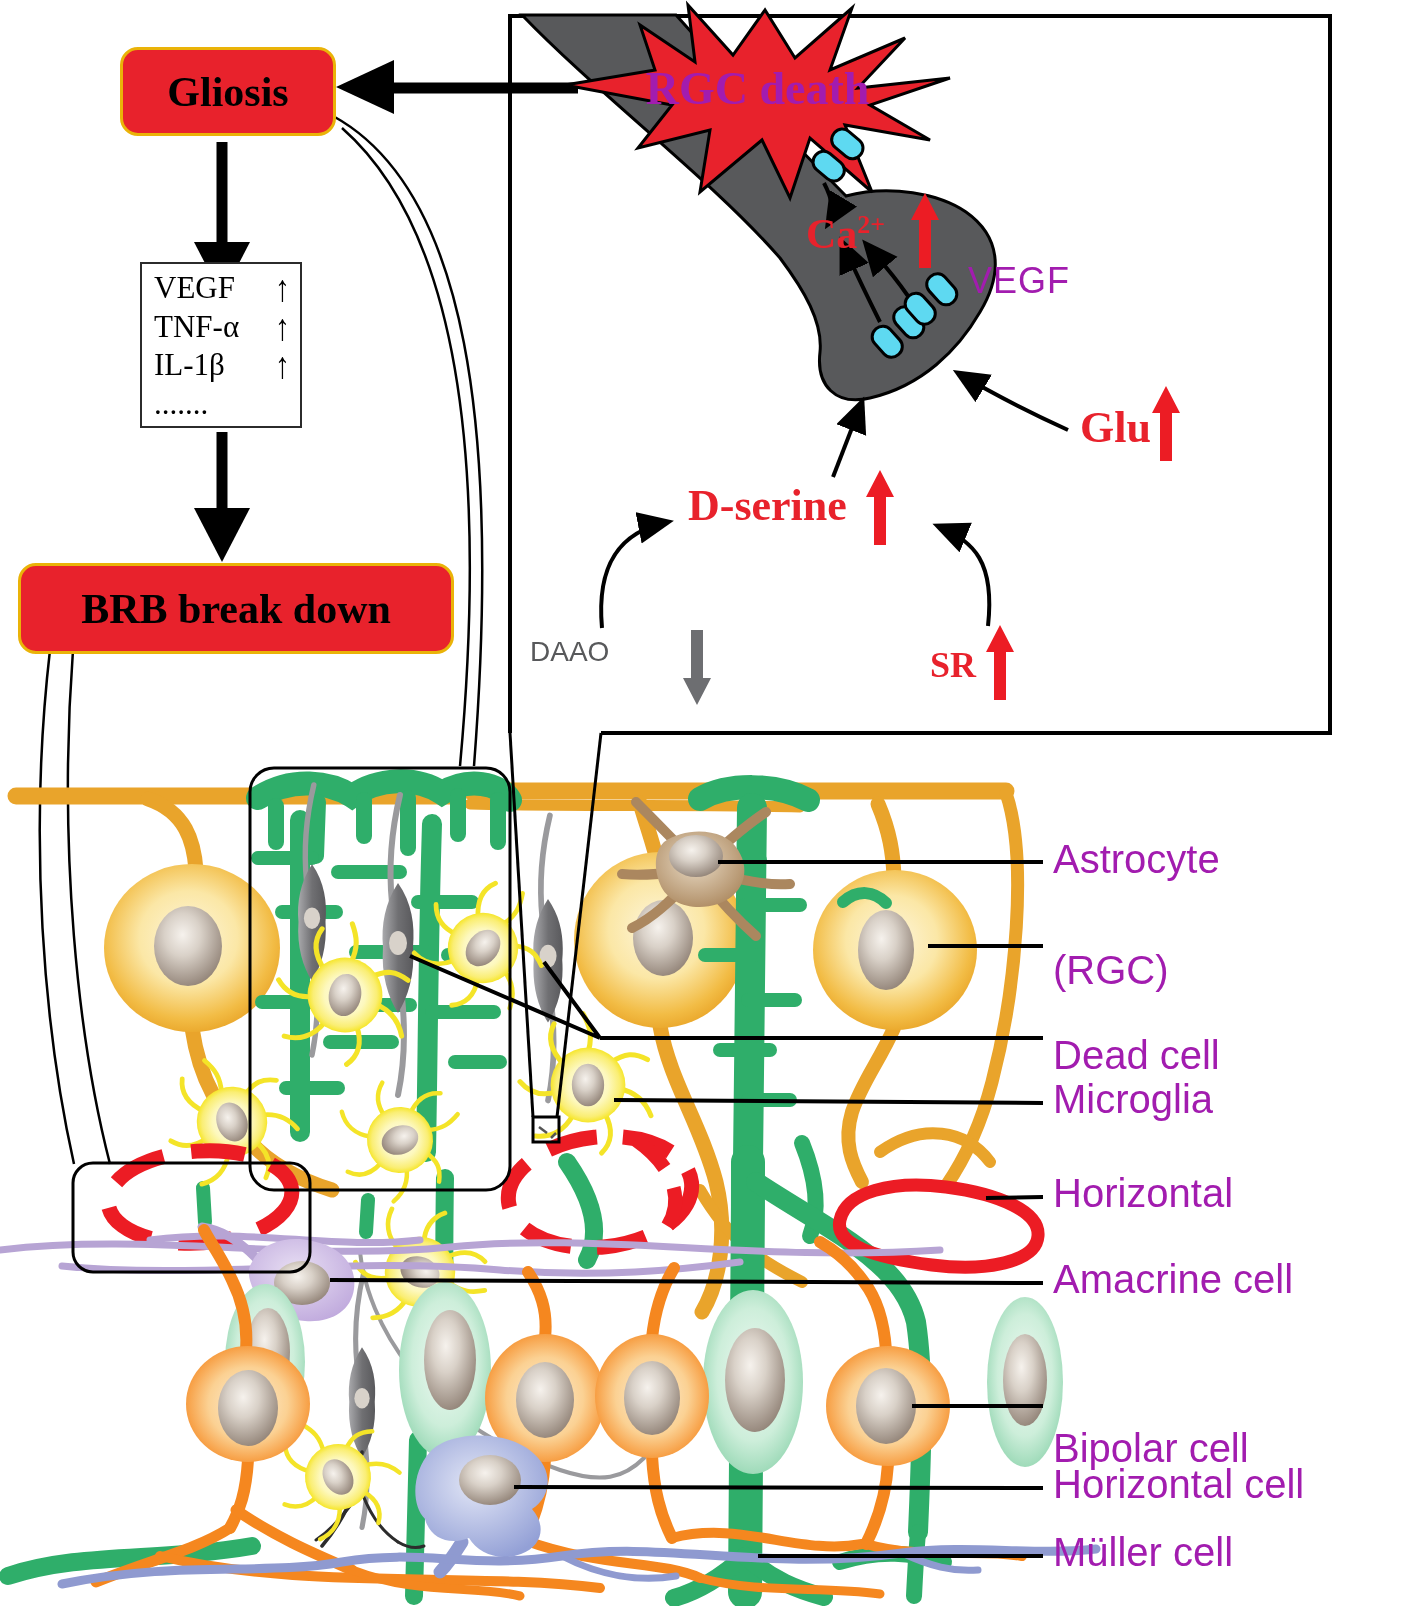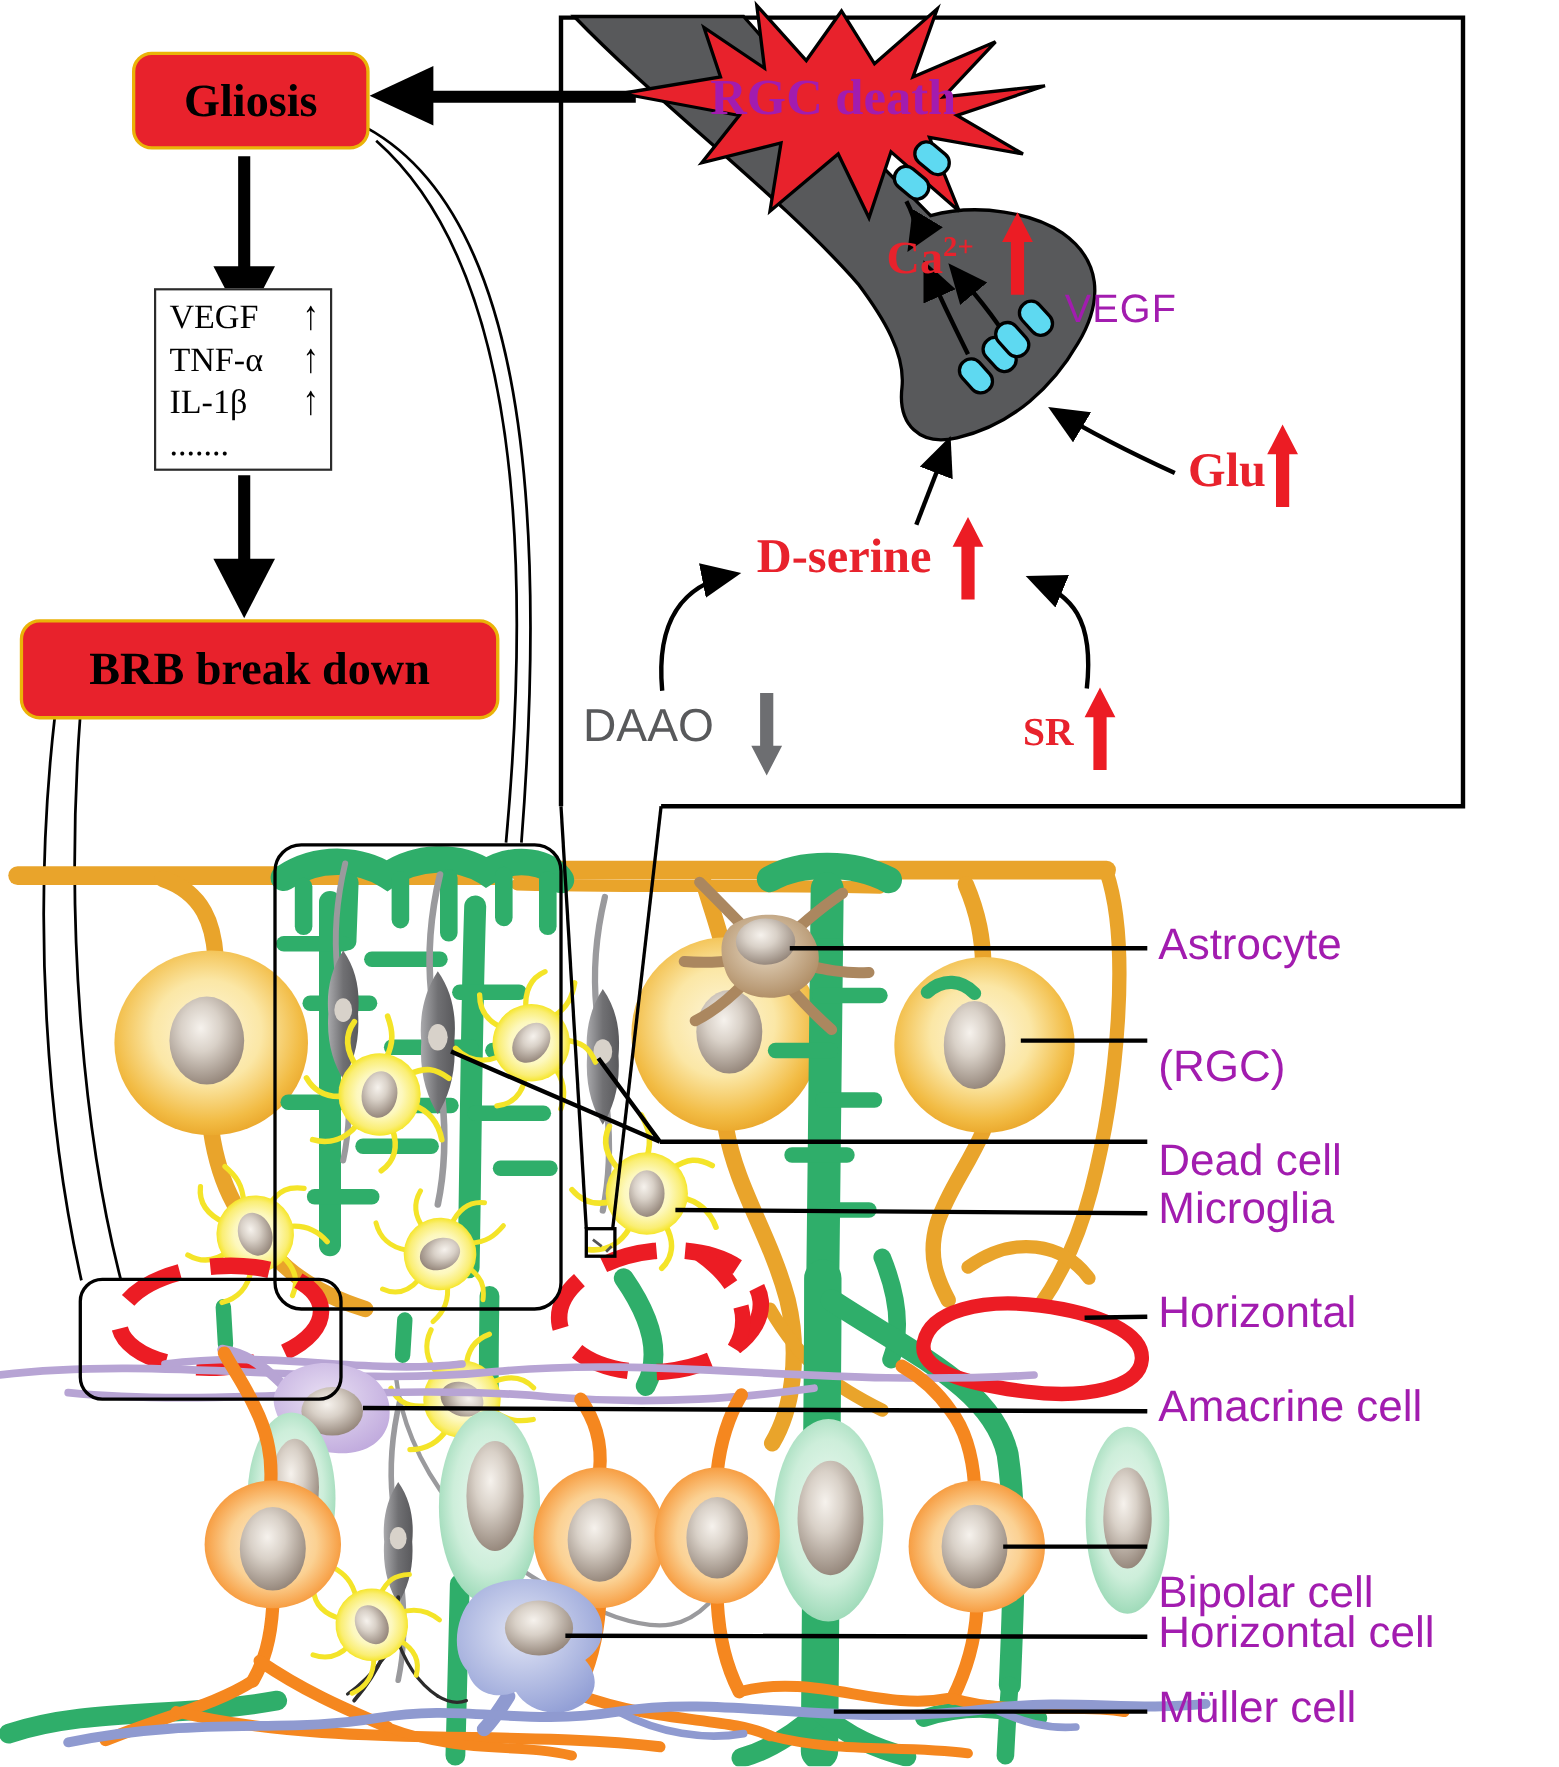--- a/index.html
+++ b/index.html
@@ -387,21 +387,21 @@
 <div class="txt serifR redtx" style="left:806px;top:210px;font-size:42px;">
   <span>Ca</span><sup>2+</sup>
 </div>
 
 <div class="txt" style="left:968px;top:260px;font-size:36px;letter-spacing:1px;">VEGF</div>
 
 <div class="txt serifR redtx" style="left:1080px;top:402px;font-size:44px;">Glu</div>
 
 <div class="txt serifR redtx" style="left:688px;top:480px;font-size:44px;">D-serine</div>
 
-<div class="txt graytx" style="left:530px;top:636px;font-size:42px;">DAAO</div>
+<div class="txt graytx" style="left:530px;top:636px;font-size:28px;">DAAO</div>
 
 <div class="txt serifR redtx" style="left:930px;top:644px;font-size:36px;">SR</div>
 
 <div class="txt legend-label" style="left:1053px;top:837px;">Astrocyte</div>
 <div class="txt legend-label" style="left:1053px;top:948px;">(RGC)</div>
 <div class="txt legend-label" style="left:1053px;top:1012px;margin-top:21px;">Dead cell</div>
 <div class="txt legend-label" style="left:1053px;top:1077px;">Microglia</div>
 <div class="txt legend-label" style="left:1053px;top:1171px;">Horizontal</div>
 <div class="txt legend-label" style="left:1053px;top:1257px;">Amacrine cell</div>
 <div class="txt legend-label" style="left:1053px;top:1380px;margin-top:46px;">Bipolar cell</div>

